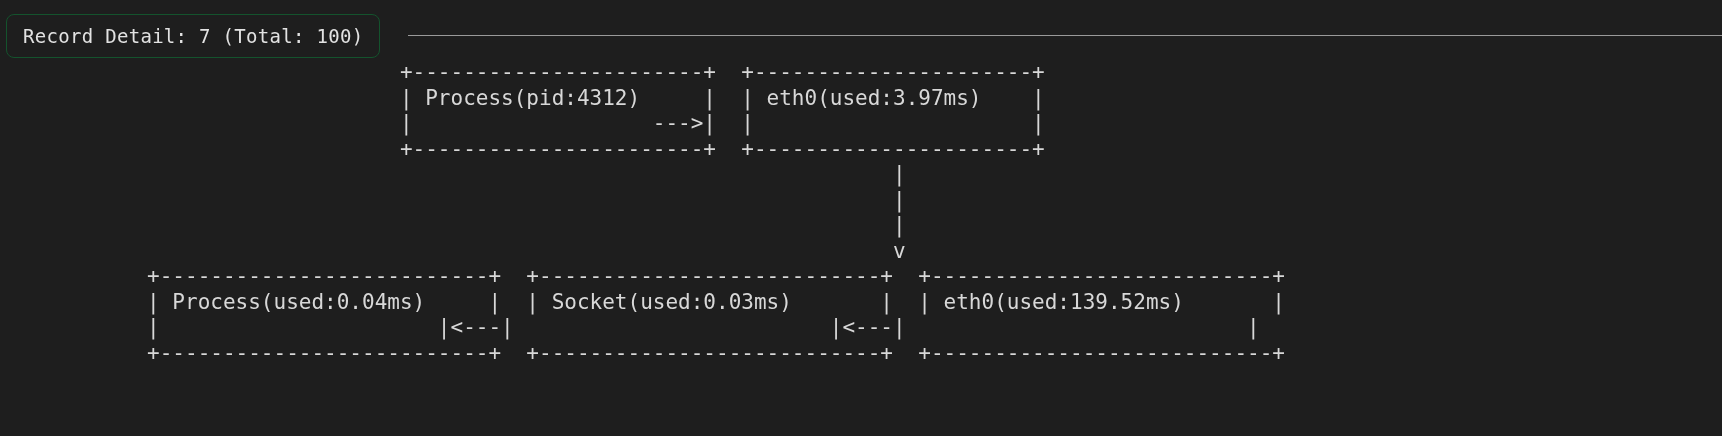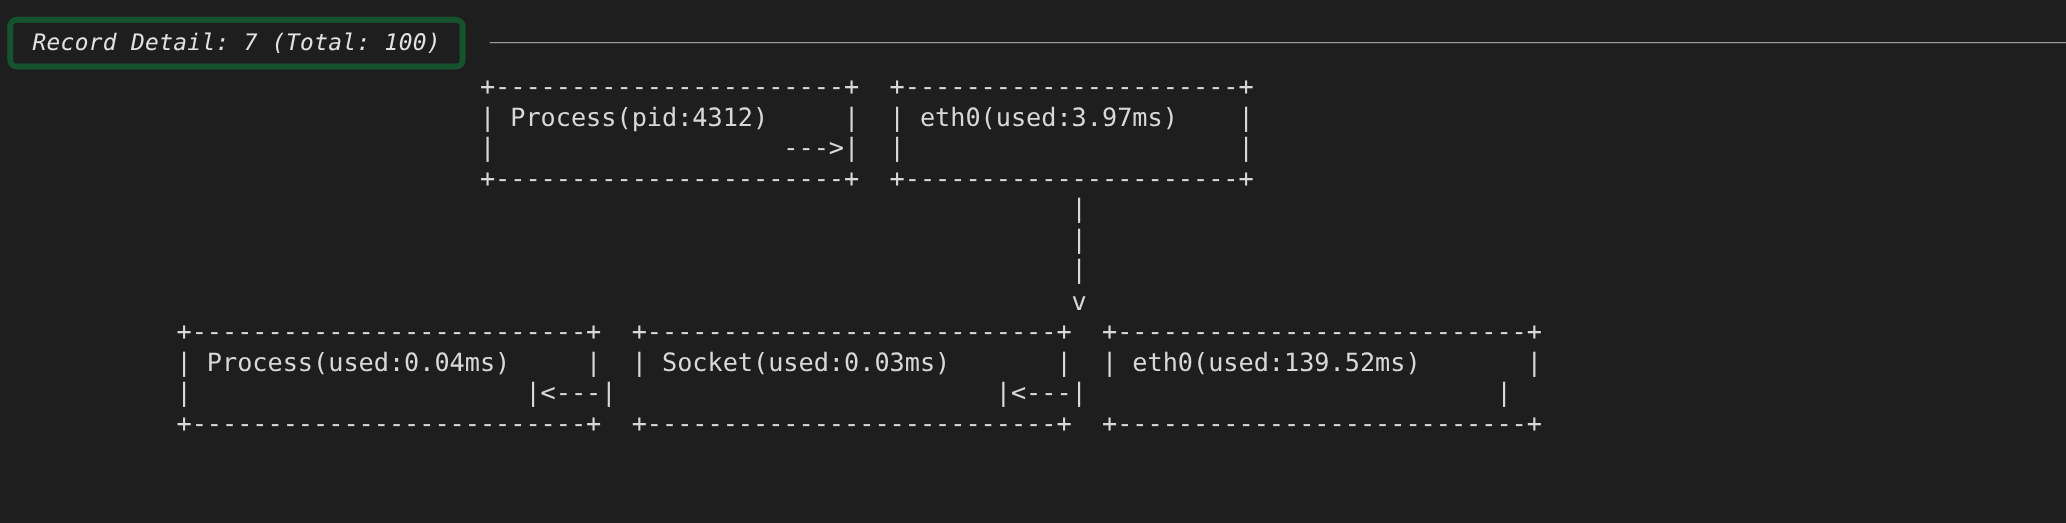--- a/index.html
+++ b/index.html
@@ -23,28 +23,27 @@
     top: 0;
     width: 1722px;
     height: 72px;
   }
   #title-panel {
     position: absolute;
     left: 6px;
     top: 14px;
     height: 44px;
     box-sizing: border-box;
-    border: 5px solid #14532d;
+    border: 1px solid #14532d;
     border-radius: 8px;
     background: #1e1e1e;
     display: flex;
     align-items: center;
     padding: 0 16px;
     z-index: 3;
-    font-style: italic;
   }
   #title-text {
     font-size: 19px;
     line-height: 19px;
     letter-spacing: 0.3px;
     color: #e2e2e2;
     white-space: pre;
   }
   #header-rule {
     position: absolute;

